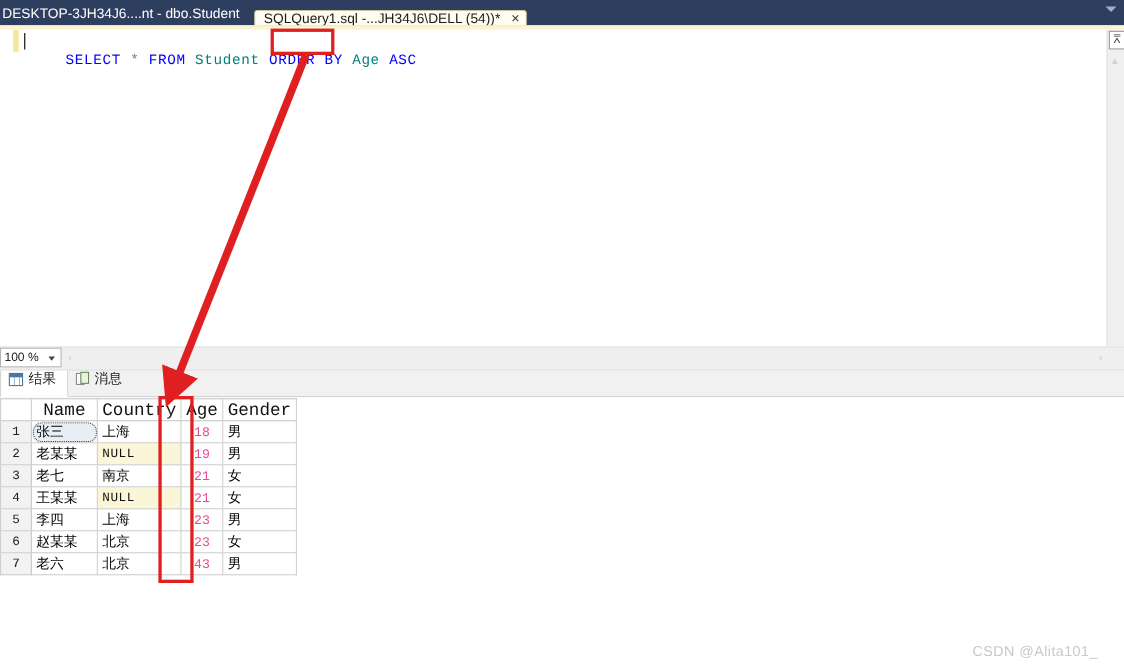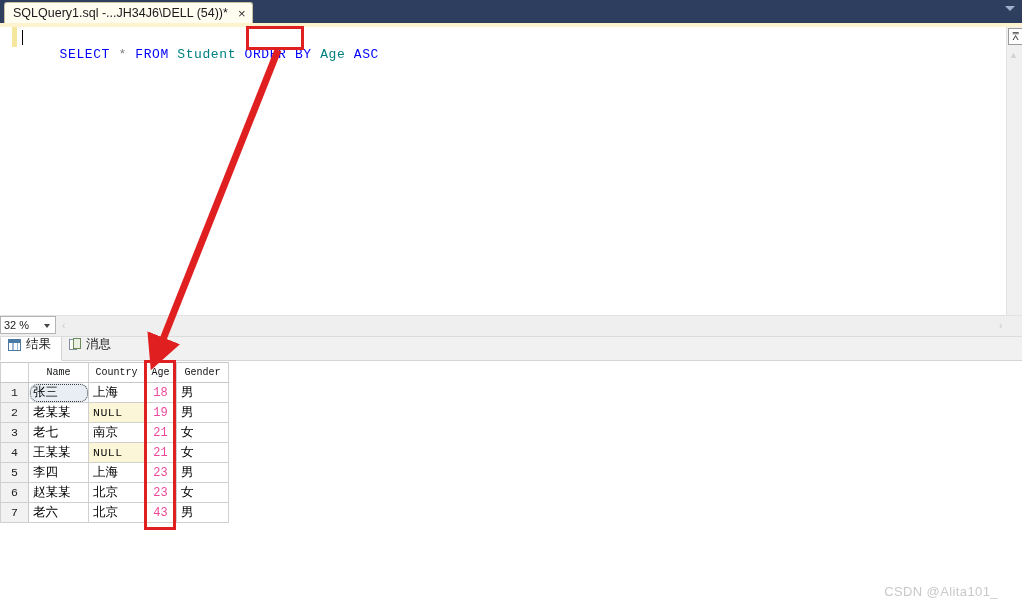--- a/index.html
+++ b/index.html
@@ -30,21 +30,21 @@
     padding: 0 9px 4px 2px;
     line-height: 14px;
     white-space: nowrap;
     font-family: "Liberation Sans", sans-serif;
   }
   .tab-active {
     background: #fffcf0;
     border: 1px solid #c8c0a0;
     border-bottom: none;
     border-radius: 3px 3px 0 0;
-    height: 21px;
+    height: 14px;
     box-sizing: border-box;
     display: flex;
     align-items: center;
     padding: 0 6px 0 8px;
     margin-left: 4px;
     color: #1a1a1a;
     font-size: 12.5px;
     white-space: nowrap;
   }
   .tab-active .close-x {
@@ -251,21 +251,21 @@
     padding: 0 4px;
     vertical-align: middle;
     white-space: nowrap;
   }
   .grid thead th {
     background: #ffffff;
     border-top: 1px solid #c8c8c8;
     border-bottom: 1px solid #c8c8c8;
     text-align: center;
     color: #111;
-    font-size: 10px;
+    font-size: 16px;
     margin-left: 16px;
   }
   .col-rownum { width: 28px; }
   .col-name   { width: 60px; }
   .col-country{ width: 56px; }
   .col-age    { width: 32px; }
   .col-gender { width: 52px; }
   .grid td.rownum {
     background: #f2f2f2;
     text-align: center;
@@ -324,20 +324,23 @@
     font-size: 13px;
     color: #c9c9c9;
     font-family: "Liberation Sans", sans-serif;
     letter-spacing: 0.4px;
   }
 </style>
 </head>
 <body>
 
 <div class="tabstrip">
+  <div class="tab-inactive">
+    <span>DESKTOP-3JH34J6....nt - dbo.Student</span>
+  </div>
   <div class="tab-active">
     <span>SQLQuery1.sql -...JH34J6\DELL (54))*</span>
     <span class="close-x">×</span>
   </div>
   <div class="tabstrip-chevron"></div>
 </div>
 <div class="cream-strip"></div>
 
 <div class="editor">
   <div class="editor-gutter-bar"></div>
@@ -345,21 +348,21 @@
   <div class="code-line">
     <span class="kw">SELECT</span><span> </span><span class="star">*</span><span> </span><span class="kw">FROM</span><span> </span><span class="ident">Student</span><span> </span><span class="kw">ORDER</span><span> </span><span class="kw">BY</span><span> </span><span class="ident">Age</span><span> </span><span class="kw">ASC</span>
   </div>
 </div>
 <div class="editor-right-col"></div>
 <div class="split-ctl">⩞</div>
 <div class="scroll-up-arrow">▲</div>
 
 <div class="editor-status">
   <div class="zoom-combo">
-    <span>32 %</span>
+    <span>100 %</span>
     <span class="zc-arrow"></span>
   </div>
   <span class="hscroll-left">‹</span>
   <span class="hscroll-right">›</span>
 </div>
 
 <div class="result-tabs">
   <div class="rtab selected">
     <span class="icon-grid"></span>
     <span>结果</span>

